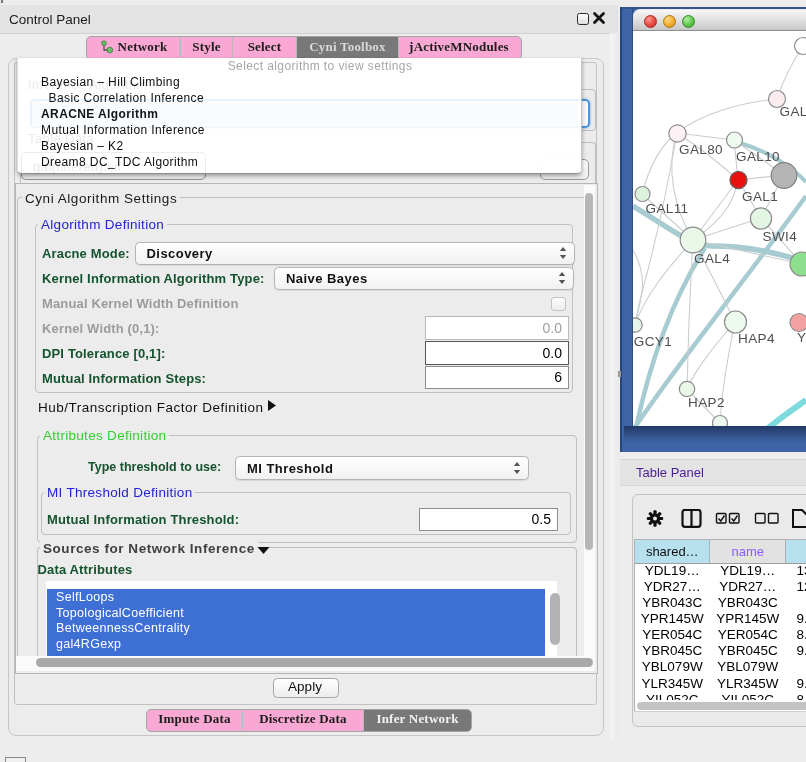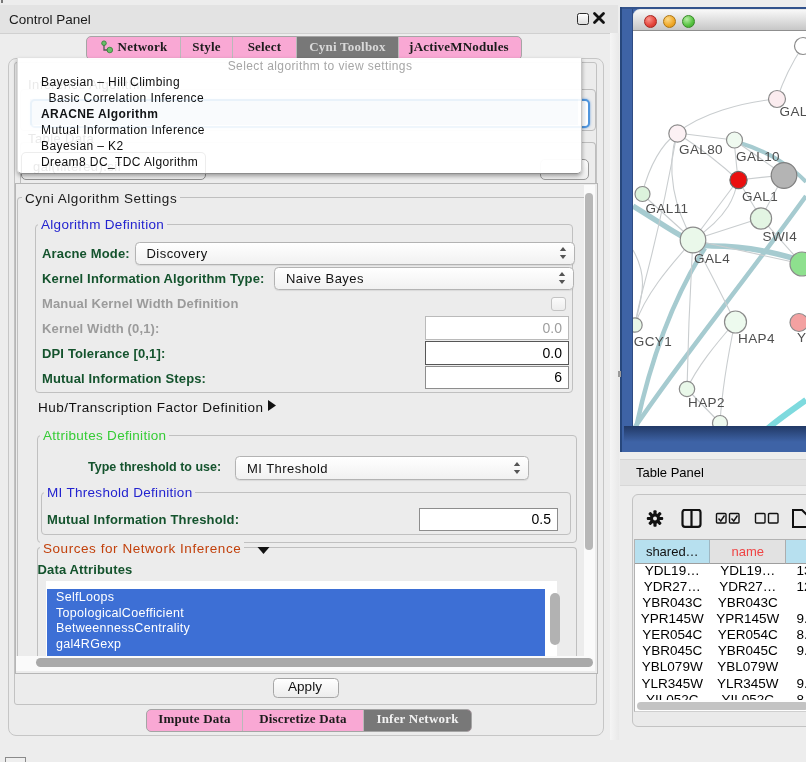--- a/index.html
+++ b/index.html
@@ -4,21 +4,21 @@
 <style>
   html,body{margin:0;padding:0;}
   #page{position:relative;width:806px;height:762px;background:#ededed;
     font-family:"Liberation Sans",sans-serif;overflow:hidden;}
   .abs{position:absolute;}
   .lbl{position:absolute;font-weight:bold;font-size:13px;color:#14532d;white-space:nowrap;letter-spacing:0.15px;}
   .lblg{position:absolute;font-weight:bold;font-size:13px;color:#9b9b9b;white-space:nowrap;letter-spacing:0.15px;}
   .gbox{position:absolute;border:1px solid #c0c0c0;border-radius:4px;}
   .gtitle{position:absolute;font-size:13.5px;letter-spacing:0.3px;background:#ececec;padding:0 3px;white-space:nowrap;}
   .combo{position:absolute;border:1px solid #b3b3b3;border-radius:4.5px;
-    background:linear-gradient(#ffffff,#f1f1f1);box-shadow:0 1px 1px rgba(0,0,0,0.08);}
+    background:linear-gradient(#ffffff,#f1f1f1);box-shadow:0 1px 1px rgba(0,0,0,0.08);font-weight:bold;}
   .combo .ct{position:absolute;left:11px;top:50%;transform:translateY(-50%);
     font-size:13px;letter-spacing:0.45px;color:#111;white-space:nowrap;}
   .stepper{position:absolute;right:7px;top:50%;transform:translateY(-50%);width:8px;height:13px;}
   .tfield{position:absolute;background:#fff;}
   .tfield .tv{position:absolute;right:6px;top:50%;transform:translateY(-50%);font-size:14px;}
   .seg{position:absolute;background:#f9a8d4;border:1px solid #a5a5a5;border-radius:5px;
     display:flex;align-items:flex-start;overflow:hidden;font-family:Liberation Serif, serif;}
   .seg .s{height:100%;display:flex;align-items:center;justify-content:center;padding-bottom:2px;box-sizing:border-box;letter-spacing:0.2px;
     font-size:13px;font-weight:bold;color:#1c1c1c;border-right:1px solid #b9b9b9;}
   .seg .s:last-child{border-right:none;}
@@ -149,21 +149,21 @@
 
   <div class="gbox" style="left:41px;top:492px;width:528px;height:41px;"></div>
   <div class="gtitle" style="left:44px;top:485px;color:#2323cf;">MI Threshold Definition</div>
 
   <div class="lbl" style="left:47px;top:512px;">Mutual Information Threshold:</div>
   <div class="tfield" style="left:419px;top:507.5px;width:137px;height:21px;border:1px solid #8d8d8d;">
       <span class="tv" style="color:#000;">0.5</span>
     </div>
 
   <div class="abs" style="left:36.5px;top:547px;width:538px;height:109px;border:1px solid #bfbfbf;border-bottom:none;border-radius:4px 4px 0 0;"></div>
-  <div class="gtitle" style="left:40px;top:540.5px;color:#c2410c;letter-spacing:0.55px;">Sources for Network Inference</div>
+  <div class="gtitle" style="left:40px;top:540.5px;color:#404040;letter-spacing:0.55px;font-weight:bold;">Sources for Network Inference</div>
   <svg class="abs" style="left:257px;top:546px;" width="13" height="9" viewBox="0 0 13 9">
       <path d="M0.5 1 L12.5 1 L6.5 8 Z" fill="#111"></path>
     </svg>
 
   <div class="lbl" style="left:37.5px;top:562px;">Data Attributes</div>
   <div class="abs" style="left:46px;top:581px;width:511px;height:74.5px;background:#fff;"></div>
   <div class="abs" style="left:47px;top:588.5px;width:498px;height:67px;background:#3d6fd5;"></div>
   <div class="abs" style="left:56px;top:581px;width:480px;font-size:12.5px;letter-spacing:0.3px;color:#fff;">
     <div style="position:absolute;top:9px;">SelfLoops</div>
     <div style="position:absolute;top:24.5px;">TopologicalCoefficient</div>
@@ -265,21 +265,21 @@
       <text x="633.8" y="346">GCY1</text>
       <text x="738" y="343">HAP4</text>
       <text x="797" y="341.5">YJ</text>
       <text x="688" y="407">HAP2</text>
     </g>
   </svg>
 
   <div class="abs" style="left:617.5px;top:371px;width:3px;height:6px;background:#9a9a9a;"></div>
 
   <div class="abs" style="left:620px;top:458.5px;width:186px;height:25.5px;background:#e3e3e3;border-top:1px solid #d4d4d4;border-bottom:1px solid #d7d7d7;"></div>
-  <div class="abs" style="left:636px;top:464.5px;font-size:13px;color:#000000;">Table Panel</div>
+  <div class="abs" style="left:636px;top:464.5px;font-size:13px;color:#4c1d95;">Table Panel</div>
 
   <div class="abs" style="left:631.5px;top:493.5px;width:180px;height:231px;background:#eaeaea;border:1px solid #c3c3c3;border-radius:6px 0 0 6px;"></div>
 
   <svg class="abs" style="left:646px;top:509px;" width="160" height="19" viewBox="0 0 160 19">
 
     <g transform="translate(9,9.5)" fill="#111">
       <circle r="5.2"></circle>
       <g>
         <rect x="-1.6" y="-8.2" width="3.2" height="4" rx="1"></rect>
         <rect x="-1.6" y="4.2" width="3.2" height="4" rx="1"></rect>
@@ -309,21 +309,21 @@
 
     <path d="M147 1 h9 l5 5 v12 h-14 z" fill="none" stroke="#111" stroke-width="2"></path>
   </svg>
 
   <div class="abs" style="left:633.5px;top:538.5px;width:172.5px;height:173px;background:#fff;border-left:1px solid #b3b3b3;border-top:1px solid #b3b3b3;border-bottom:1px solid #cfcfcf;overflow:hidden;box-sizing:border-box;">
 
     <div style="position:absolute;left:0;top:0;width:75.5px;height:24px;background:#b7e0ef;border-right:1px solid #9fb7c2;border-bottom:1px solid #9e9e9e;box-sizing:border-box;"></div>
     <div style="position:absolute;left:75.5px;top:0;width:75.5px;height:24px;background:#e2e2e2;border-right:1px solid #adadad;border-bottom:1px solid #9e9e9e;box-sizing:border-box;"></div>
     <div style="position:absolute;left:151px;top:0;width:22px;height:24px;background:#b7e0ef;border-bottom:1px solid #9e9e9e;box-sizing:border-box;"></div>
     <div style="position:absolute;left:0;top:0;width:75.5px;height:24px;display:flex;align-items:center;justify-content:center;font-size:13px;color:#111;">shared…</div>
-    <div style="position:absolute;left:75.5px;top:0;width:75.5px;height:24px;display:flex;align-items:center;justify-content:center;font-size:13px;color:#ef4444;">name</div>
+    <div style="position:absolute;left:75.5px;top:0;width:75.5px;height:24px;display:flex;align-items:center;justify-content:center;font-size:13px;color:#8b5cf6;">name</div>
 
     <div id="rows" style="position:absolute;left:0;top:23.2px;width:180px;font-size:13.5px;color:#000;">
       <div class="tr">
           <span>YDL19…</span>
           <span>YDL19…</span>
           <i>13</i>
         </div>
       <div class="tr">
           <span>YDR27…</span>
           <span>YDR27…</span>

